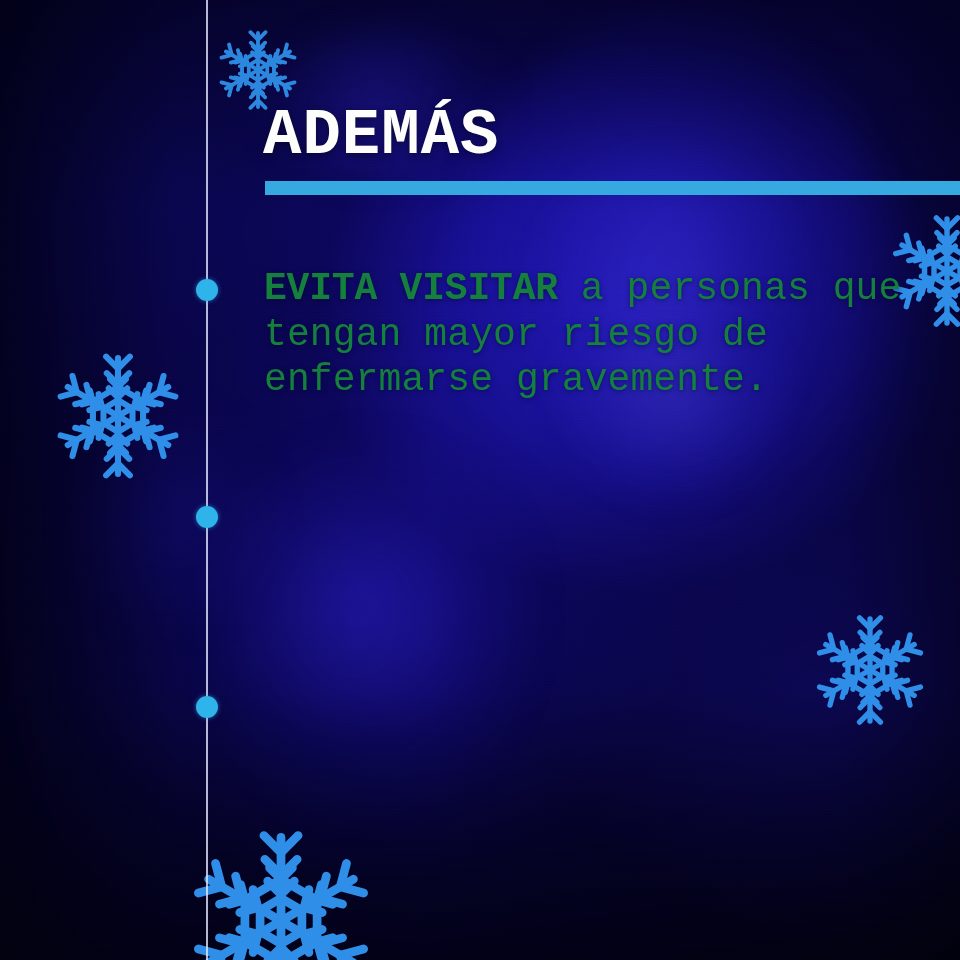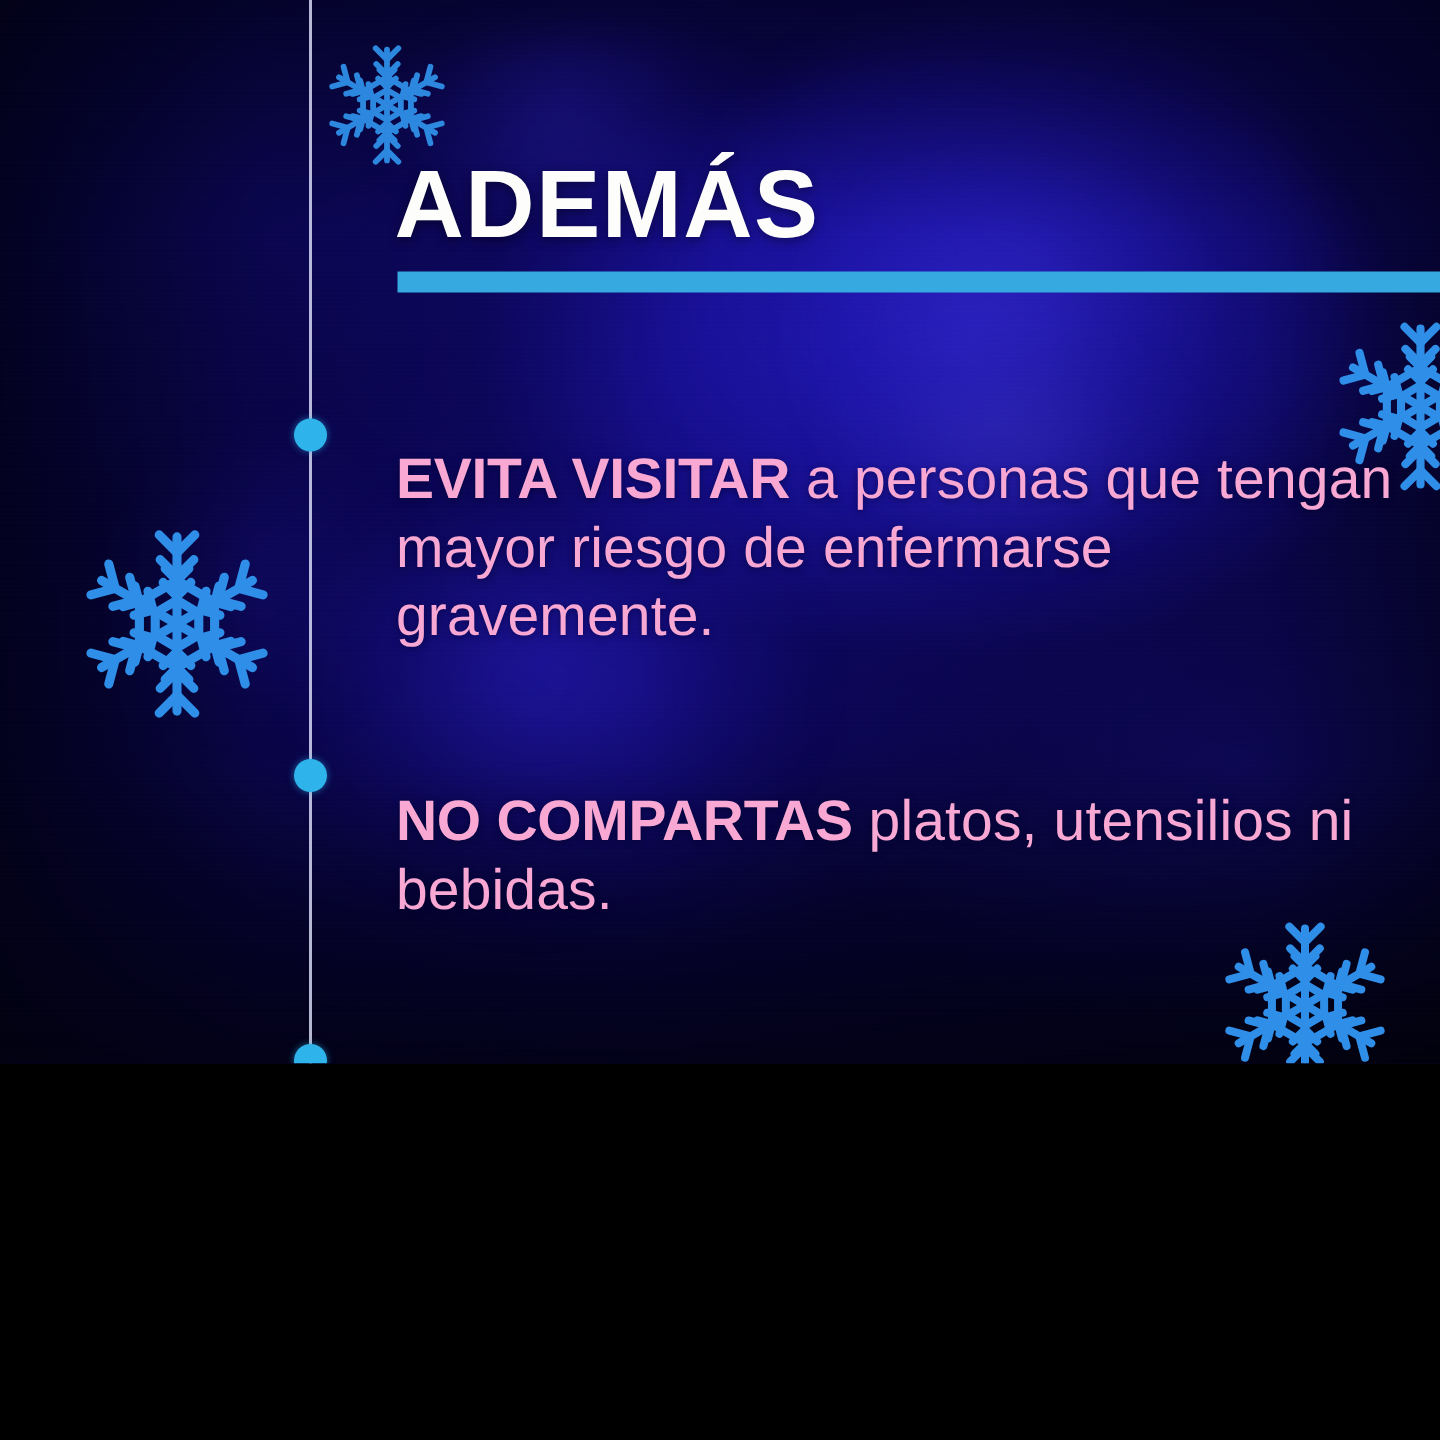--- a/index.html
+++ b/index.html
@@ -6,24 +6,24 @@
   html, body {
     margin: 0;
     padding: 0;
     background: #000;
   }
   * { box-sizing: border-box; }
 
   .poster {
     position: relative;
     width: 960px;
-    height: 709px;
+    height: 960px;
     overflow: hidden;
     background: #0a0550;
-    font-family: Liberation Sans, sans-serif;
+    font-family: Liberation Mono, monospace;
     -webkit-font-smoothing: antialiased;
   }
 
   
   .bg-photo {
     position: absolute;
     inset: 0;
     overflow: hidden;
   }
   .bg-base {
@@ -157,27 +157,26 @@
     width: 695px;
     height: 14px;
     background: #35a9e0;
   }
 
   
   .item {
     position: absolute;
     left: 264px;
     width: 668px;
-    color: #f9a8d4;
+    color: #15803d;
     font-size: 38px;
     line-height: 1.20;
     font-weight: 300;
     letter-spacing: 0.1px;
     text-shadow: 0 1px 5px rgba(3,2,40,0.55);
-    margin-top: 32px;
   }
   .item b {
     font-weight: 700;
     letter-spacing: -0.2px;
   }
 
   
   .snow {
     position: absolute;
     color: #2f8fe8;
@@ -548,19 +547,16 @@
 
   <div class="title">ADEMÁS</div>
   <div class="title-rule"></div>
 
   <div class="bullet" style="top:290px"></div>
   <div class="item" style="top:266px">
     <b>EVITA VISITAR</b><span> a personas que tengan mayor riesgo de enfermarse gravemente.</span>
   </div>
 
   <div class="bullet" style="top:517px"></div>
-  <div class="item" style="top:494px">
-    <b>NO COMPARTAS</b><span> platos, utensilios ni bebidas.</span>
-  </div>
 
   <div class="bullet" style="top:707px"></div>
 
 </div>
 
 </body></html>

